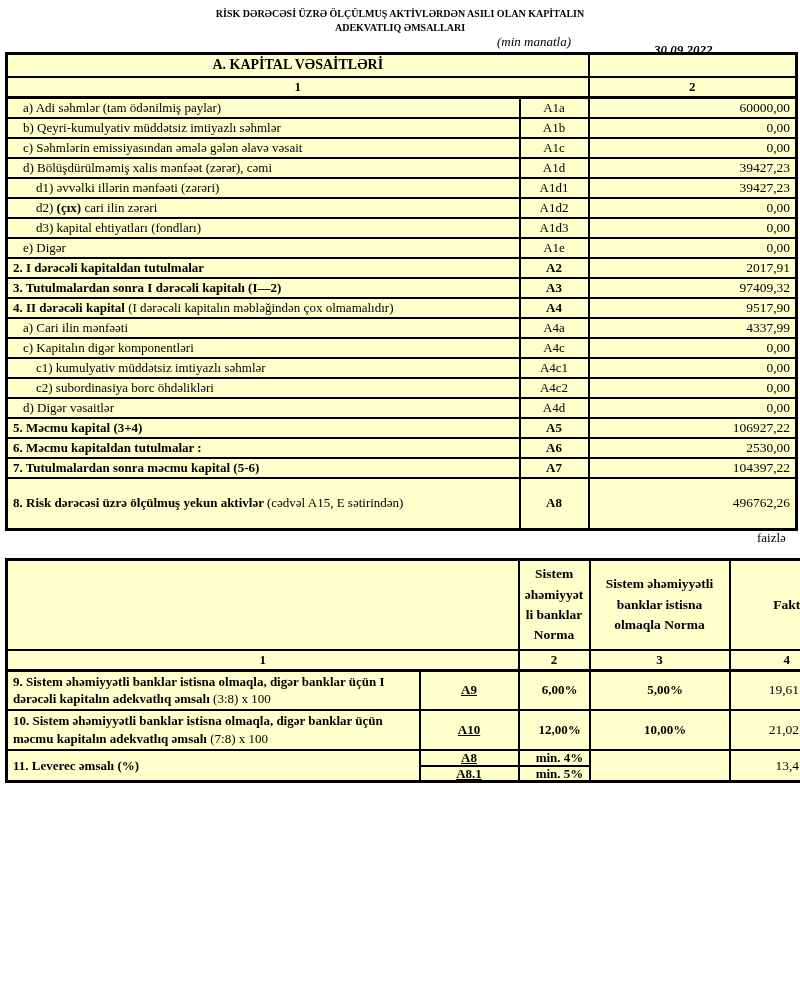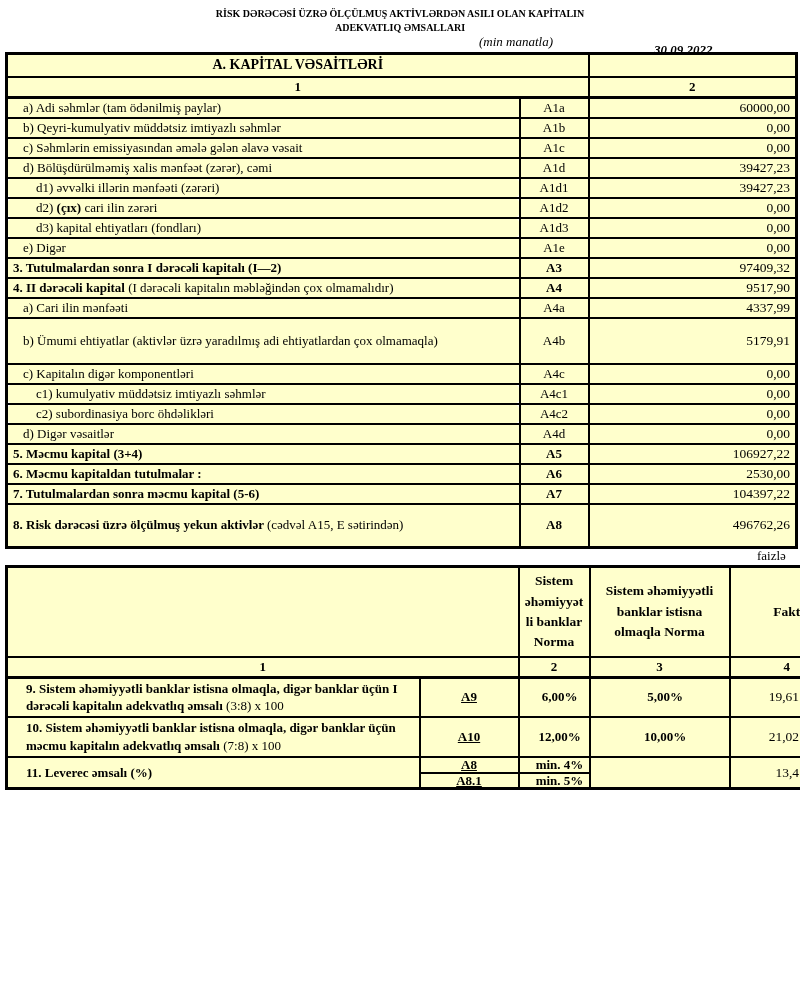--- a/index.html
+++ b/index.html
@@ -3,21 +3,21 @@
 <meta charset="utf-8">
 <style>
   html, body { margin:0; padding:0; }
   body {
     width:800px; height:981px; overflow:hidden; position:relative;
     background:#ffffff; color:#000;
     font-family:"Liberation Serif","DejaVu Serif",serif;
   }
   .doc-title { padding-top:7px; text-align:center; font-weight:bold; font-size:10px; line-height:1.35; }
   .meta-row { position:relative; height:17px; font-size:13px; font-style:italic; }
-  .meta-unit { position:absolute; left:479px; top:0;text-align:right; }
+  .meta-unit { position:absolute; left:497px; top:0;text-align:right; }
   .meta-date { position:absolute; left:654px; top:8px; font-weight:bold; }
 
   table { border-collapse:collapse; table-layout:fixed; }
   td { background:#FFFFCC; font-size:13px; padding:1px 5px; vertical-align:middle; overflow:hidden; }
   .b { font-weight:bold; }
 
   
   .t1 { width:790px; margin:1px 0 0 5px; border:3px solid #000;padding-left:32px; }
   .t1 td { border:2px solid #000; }
   .t1 thead td { text-align:center; font-weight:bold; }
@@ -26,33 +26,33 @@
   .t1 tr.nums { height:20px; }
   .t1 thead tr.nums td { border-bottom:3px solid #000; }
   .t1 tbody tr { height:16px; }
   .t1 .code { text-align:center; padding:1px 2px; }
   .t1 .val { text-align:right; padding-right:5px; font-size:13.5px; }
   .ind0 { padding-left:5px; }
   .ind1 { padding-left:15px; }
   .ind2 { padding-left:28px;border-radius:7px; }
 
   
-  .pct-row { position:relative; height:16px; }
+  .pct-row { position:relative; height:27px; }
   .pct-row span { position:absolute; left:757px; top:-1px; font-size:13px; width:60px; }
 
   
   .t2 { width:838px; margin:0 0 0 5px; border:3px solid #000; }
   .t2 td { border:2px solid #000; }
   .t2 thead td { text-align:center; font-weight:bold; }
   .t2 tr.hdr { height:90px; }
   .t2 tr.hdr td { white-space:pre-line; line-height:1.5; font-size:13.5px; }
   .t2 tr.nums { height:17px; }
   .t2 thead tr.nums td { border-bottom:3px solid #000; }
   .t2 tbody tr.r { height:40px; }
-  .t2 .desc { padding-left:18px; line-height:1.35; }
+  .t2 .desc { padding-left:5px; line-height:1.35; }
   .t2 .code { text-align:center;text-decoration:underline; }
   .t2 .norm { text-align:center;padding-left:16px; }
   .t2 .fakt { text-align:right; padding-right:44px; font-size:13.5px; }
   .t2 tr.sub { height:15px; }
   .t2 tr.sub td { padding-top:0; padding-bottom:0; line-height:1.05; }
   .t2 .lev-desc { font-weight:bold;margin-left:20px; }
 </style>
 </head>
 <body>
 
@@ -117,39 +117,39 @@
         <td class="desc ind2"><span>d3) kapital ehtiyatları (fondları)</span></td>
         <td class="code">A1d3</td>
         <td class="val">0,00</td>
       </tr>
       <tr>
         <td class="desc ind1"><span>e) Digər</span></td>
         <td class="code">A1e</td>
         <td class="val">0,00</td>
       </tr>
       <tr>
+        <td class="desc ind0"><span class="b">2. I dərəcəli kapitaldan  tutulmalar</span></td>
+        <td class="code b">A2</td>
+        <td class="val">2017,91</td>
+      </tr>
+      <tr>
         <td class="desc ind0"><span class="b">3. Tutulmalardan  sonra I dərəcəli kapitalı (I—2)</span></td>
         <td class="code b">A3</td>
         <td class="val">97409,32</td>
       </tr>
       <tr>
         <td class="desc ind0"><span class="b">4. II dərəcəli  kapital </span><span>(I dərəcəli  kapitalın  məbləğindən çox olmamalıdır)</span></td>
         <td class="code b">A4</td>
         <td class="val">9517,90</td>
       </tr>
       <tr>
         <td class="desc ind1"><span>a) Cari ilin mənfəəti</span></td>
         <td class="code">A4a</td>
         <td class="val">4337,99</td>
       </tr>
-      <tr style="height: 46px;">
-        <td class="desc ind1"><span>b) Ümumi ehtiyatlar (aktivlər üzrə yaradılmış adi ehtiyatlardan çox olmamaqla)</span></td>
-        <td class="code">A4b</td>
-        <td class="val">5179,91</td>
-      </tr>
       <tr>
         <td class="desc ind1"><span>c)  Kapitalın digər komponentləri</span></td>
         <td class="code">A4c</td>
         <td class="val">0,00</td>
       </tr>
       <tr>
         <td class="desc ind2"><span>c1) kumulyativ müddətsiz imtiyazlı səhmlər</span></td>
         <td class="code">A4c1</td>
         <td class="val">0,00</td>
       </tr>
@@ -171,21 +171,21 @@
       <tr>
         <td class="desc ind0"><span class="b">6. Məcmu kapitaldan tutulmalar :</span></td>
         <td class="code b">A6</td>
         <td class="val">2530,00</td>
       </tr>
       <tr>
         <td class="desc ind0"><span class="b">7. Tutulmalardan  sonra məcmu kapital (5-6)</span></td>
         <td class="code b">A7</td>
         <td class="val">104397,22</td>
       </tr>
-      <tr style="height: 44px;">
+      <tr style="height: 52px;">
         <td class="desc ind0"><span class="b">8. Risk dərəcəsi üzrə ölçülmuş  yekun aktivlər  </span><span>(cədvəl A15, E sətirindən)</span></td>
         <td class="code b">A8</td>
         <td class="val">496762,26</td>
       </tr>
     </tbody>
 </table>
 
 <div class="pct-row">
   <span>faizlə</span>
 </div>

